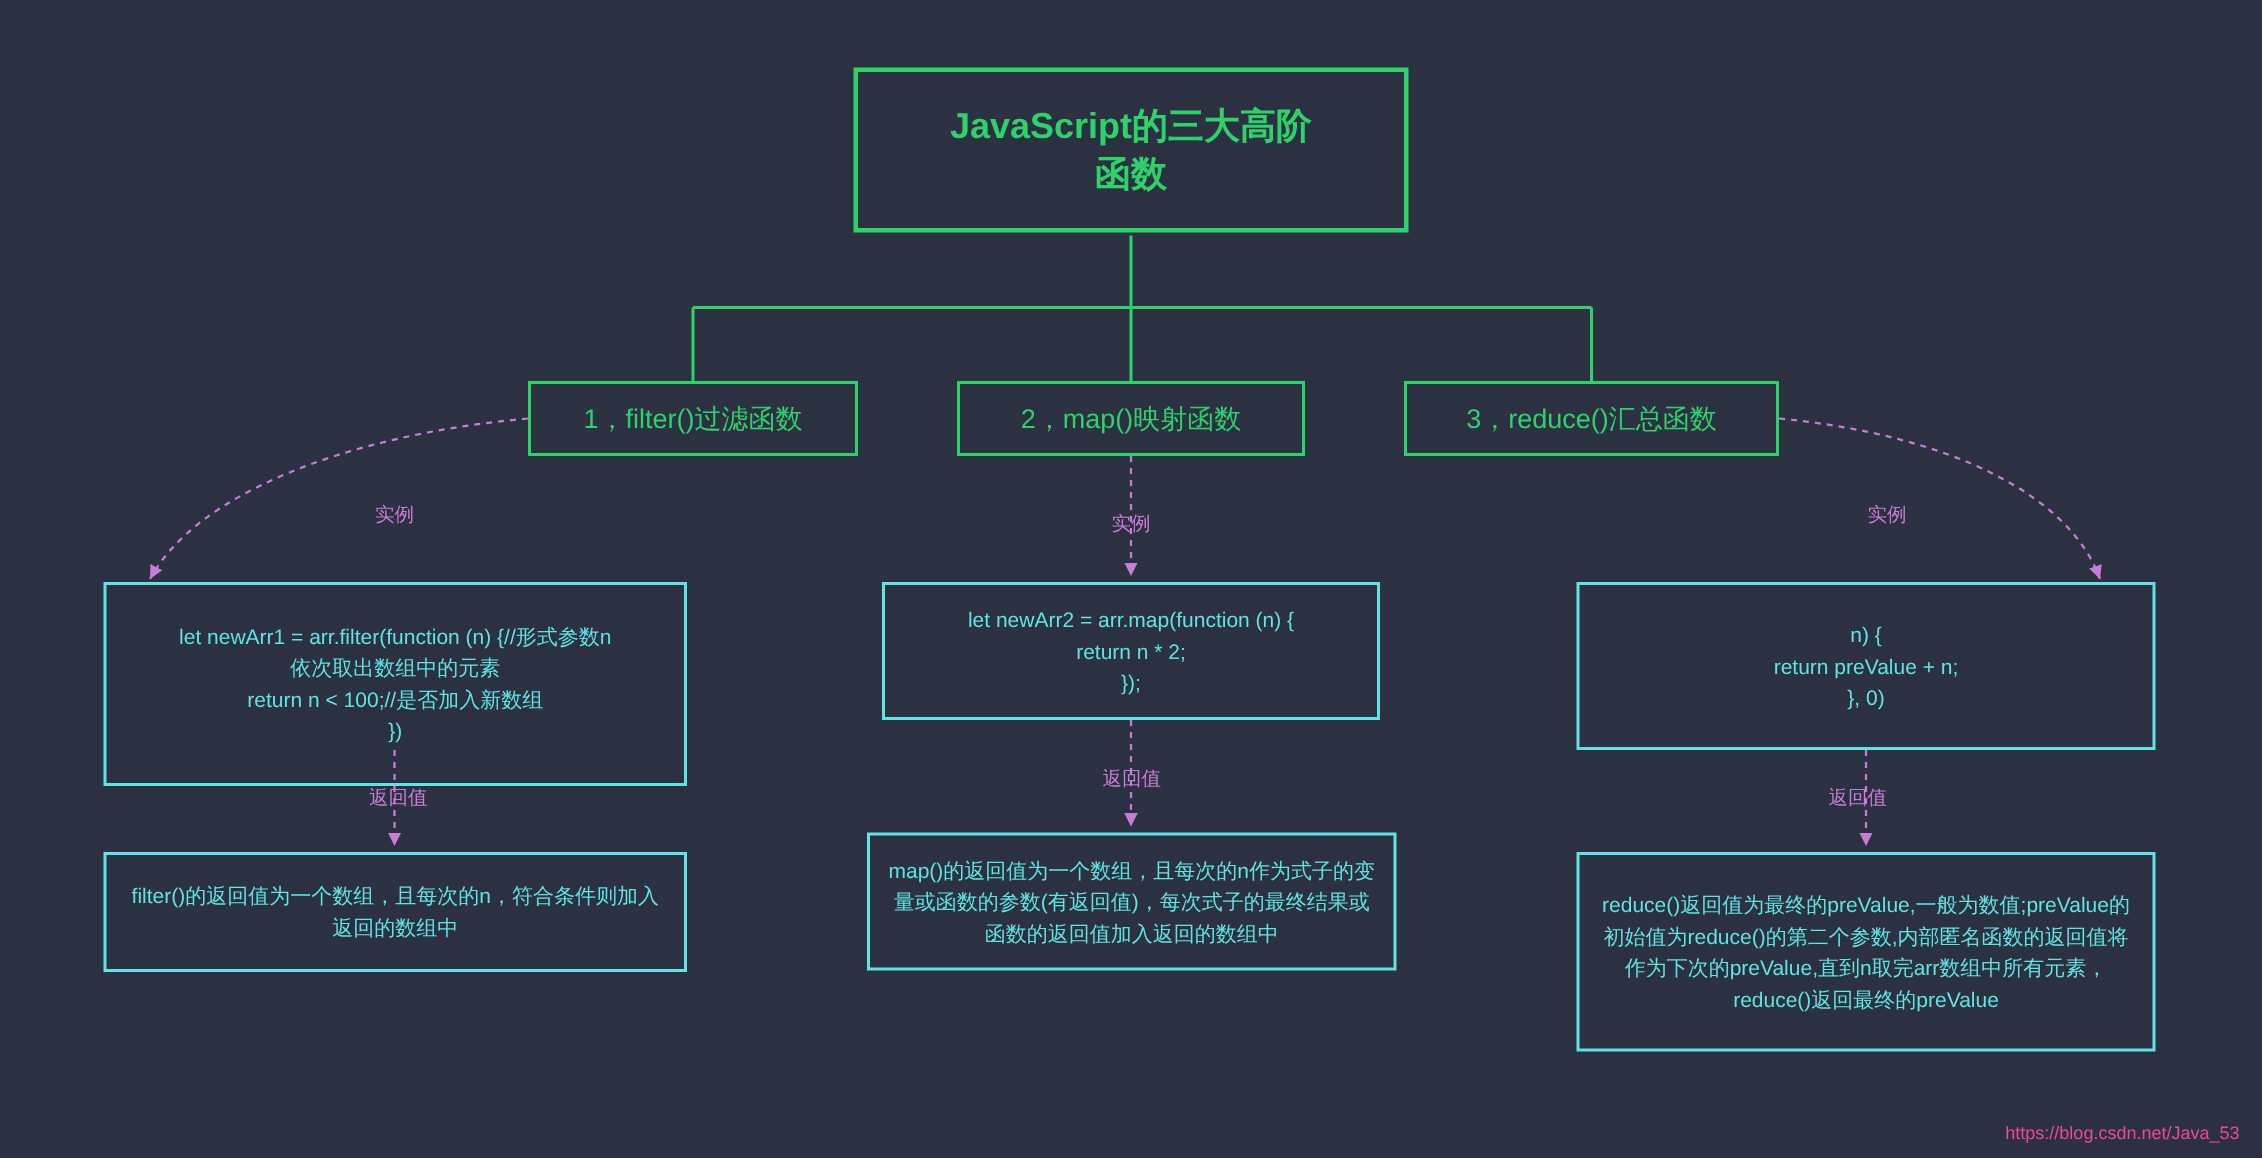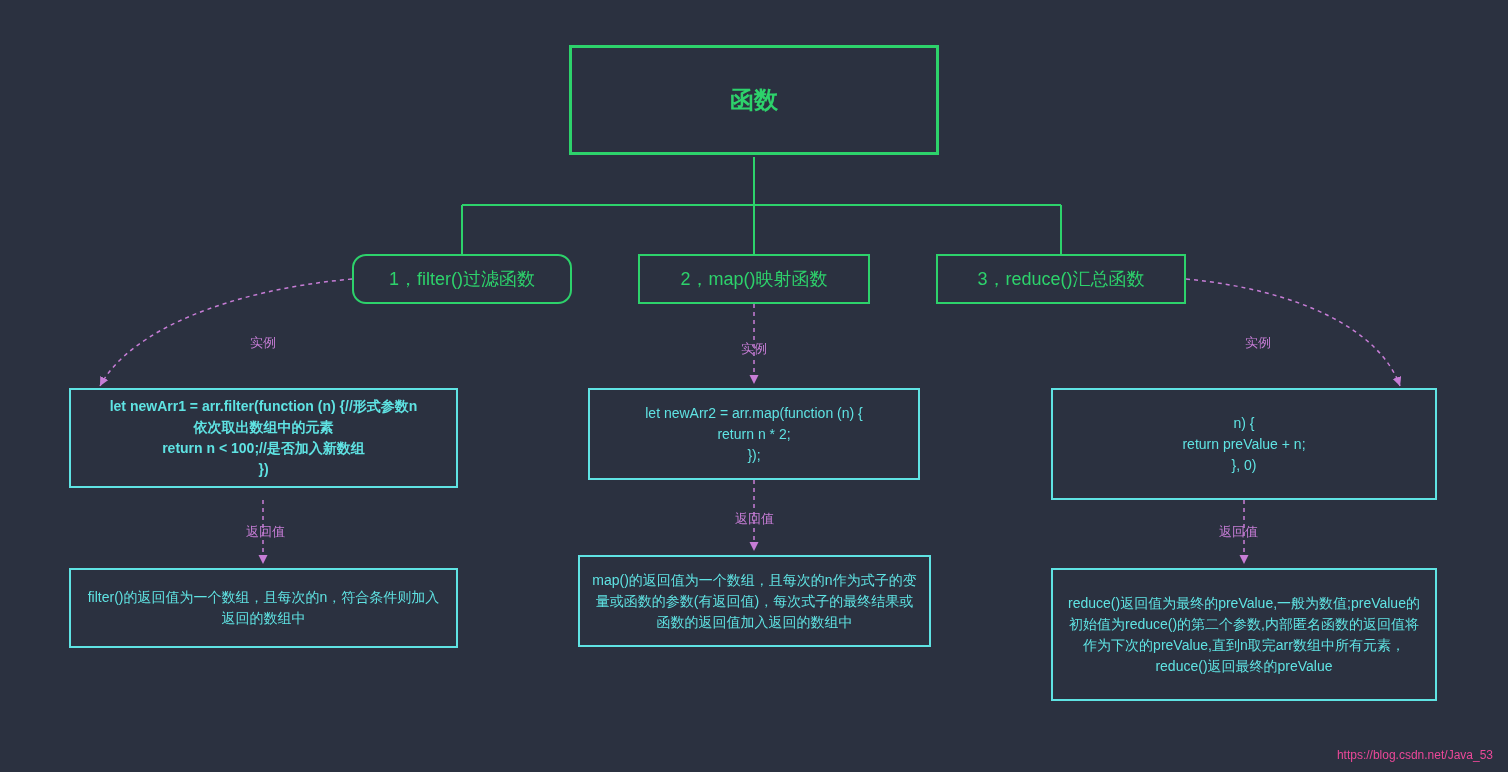--- a/index.html
+++ b/index.html
@@ -54,38 +54,39 @@
     position: absolute;
     color: #ec4899;
     font-size: 12px;
   }
   svg { position: absolute; top: 0; left: 0; pointer-events: none; }
 </style>
 </head>
 <body>
 
 <div class="box root" style="left:569px; top:45px; width:370px; height:110px;">
+  <div>JavaScript的三大高阶</div>
   <div>函数</div>
 </div>
 
-<div class="box category" style="left:352px; top:254px; width:220px; height:50px;border-radius:14px;">
+<div class="box category" style="left:352px; top:254px; width:220px; height:50px;">
   <span>1，filter()过滤函数</span>
 </div>
 <div class="box category" style="left:638px; top:254px; width:232px; height:50px;">
   <span>2，map()映射函数</span>
 </div>
 <div class="box category" style="left:936px; top:254px; width:250px; height:50px;">
   <span>3，reduce()汇总函数</span>
 </div>
 
 <div class="label" style="left:250px; top:334px;">实例</div>
 <div class="label" style="left:741px; top:340px;">实例</div>
 <div class="label" style="left:1245px; top:334px;">实例</div>
 
-<div class="box example" style="left:69px; top:388px; width:389px; height:100px;font-weight:bold;">
+<div class="box example" style="left:69px; top:388px; width:389px; height:136px;">
   <div>let newArr1 = arr.filter(function (n) {//形式参数n</div>
   <div>依次取出数组中的元素</div>
   <div>return n &lt; 100;//是否加入新数组</div>
   <div>})</div>
 </div>
 <div class="box example" style="left:588px; top:388px; width:332px; height:92px;">
   <div>let newArr2 = arr.map(function (n) {</div>
   <div>return n * 2;</div>
   <div>});</div>
 </div>

